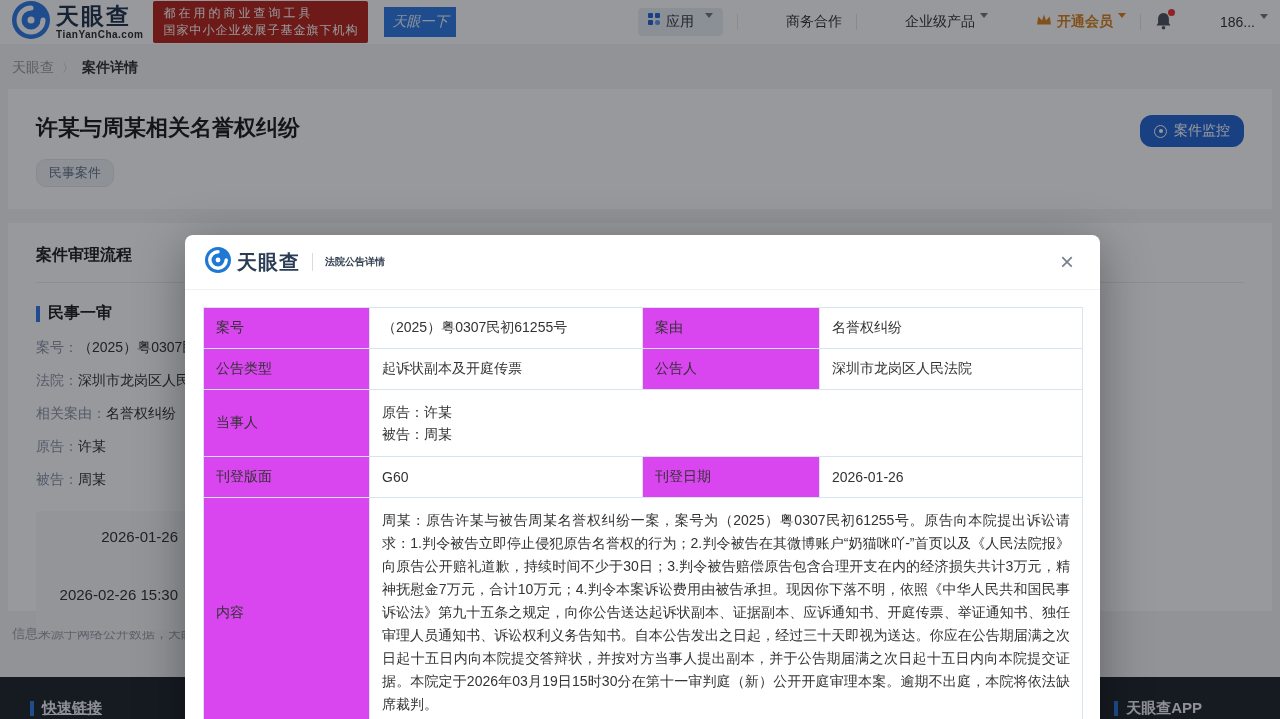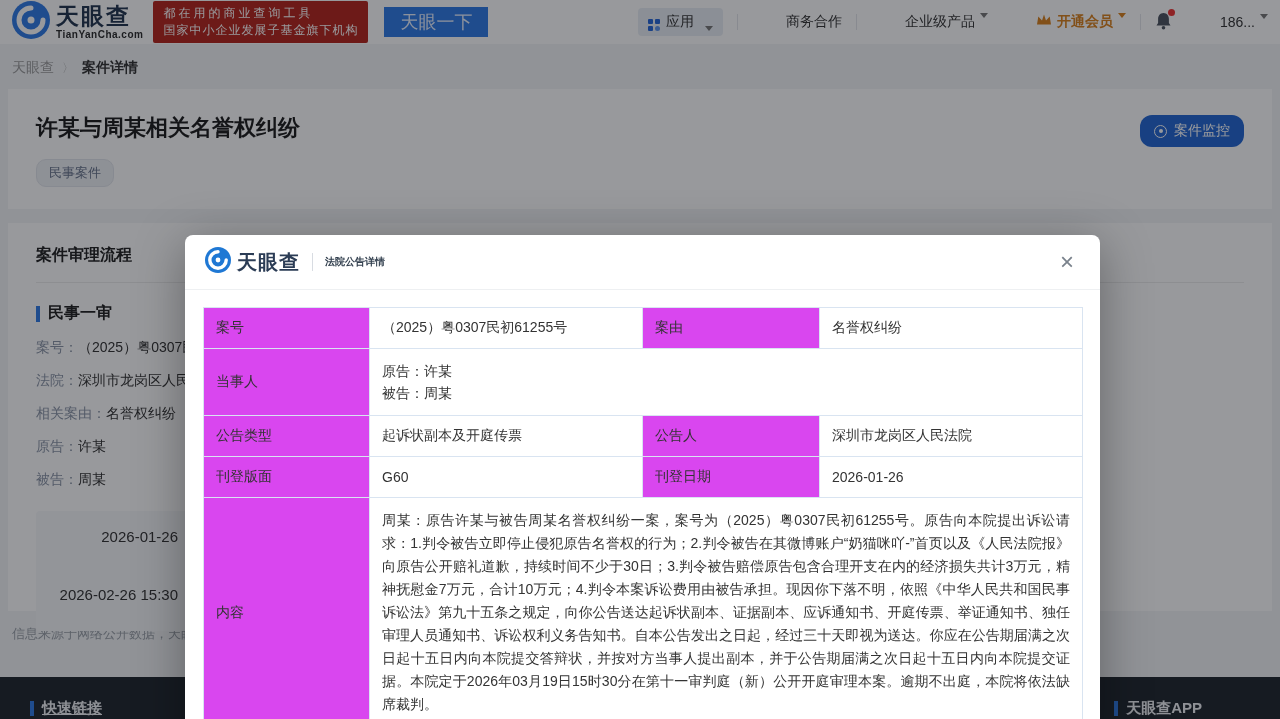--- a/index.html
+++ b/index.html
@@ -11,24 +11,24 @@
   .logo{display:flex;align-items:center;cursor:pointer;}
   .logo-text-block{margin-left:6px;display:flex;flex-direction:column;line-height:1;}
   .logo-cn{font-size:23px;font-weight:bold;color:#22354f;letter-spacing:2px;}
   .logo-domain{font-size:10px;font-weight:bold;color:#2b2b2b;margin-top:2px;letter-spacing:.5px;}
   .ribbon{margin-left:10px;background:#b5251c;color:#fff;padding:4px 10px;border-radius:2px;line-height:1.45;}
   .ribbon .r1{font-size:12px;letter-spacing:3px;}
   .ribbon .r2{font-size:12px;letter-spacing:1px;}
   .searchbar{display:flex;margin-left:16px;}
   .search-input{width:300px;height:30px;border:2px solid #2f7ae5;border-right:none;box-sizing:border-box;padding:0 10px;font-size:13px;color:#333;outline:none;}
   .search-input::placeholder{color:#b9bec7;}
-  .search-btn{height:30px;padding:0 16px;background:#2f7ae5;color:#e8f1ff;border:none;font-size:18px;cursor:pointer;}
+  .search-btn{height:30px;padding:0 8px;background:#2f7ae5;color:#e8f1ff;border:none;font-size:14px;cursor:pointer;font-style:italic;}
   .nav-right{margin-left:auto;display:flex;align-items:center;gap:14px;font-size:14px;color:#333;}
   .nav-sep{width:1px;height:16px;background:#e3e6ea;}
-  .apps-chip{display:flex;align-items:flex-end;gap:6px;background:#e9eef5;border-radius:4px;padding:5px 10px;cursor:pointer;}
+  .apps-chip{display:flex;align-items:flex-start;gap:6px;background:#e9eef5;border-radius:4px;padding:5px 10px;cursor:pointer;}
   .grid-icon{display:grid;grid-template-columns:5px 5px;grid-gap:2px;}
   .grid-icon i{width:5px;height:5px;background:#2566d8;border-radius:1px;}
   .grid-icon i:nth-child(4){background:#5e95ec;border-radius:50%;}
   .caret{width:0;height:0;border-left:4px solid transparent;border-right:4px solid transparent;border-top:5px solid #777;display:inline-block;margin-left:5px;}
   .nav-item{display:flex;cursor:pointer;margin-left:34px;}
   .vip{color:#d9821e;font-weight:bold;}
   .vip .caret{border-top-color:#d9821e;}
   .bell-wrap{position:relative;display:flex;align-items:center;cursor:pointer;}
   .red-dot{position:absolute;top:-3px;right:-3px;width:7px;height:7px;border-radius:50%;background:#e33;}
   .account{color:#333;}
@@ -249,33 +249,33 @@
             <col style="width:263px">
           </colgroup>
         <tbody>
             <tr>
           <td class="lbl">案号</td>
           <td>（2025）粤0307民初61255号</td>
           <td class="lbl">案由</td>
           <td>名誉权纠纷</td>
         </tr>
         <tr>
+          <td class="lbl">公告类型</td>
+          <td>起诉状副本及开庭传票</td>
+          <td class="lbl">公告人</td>
+          <td>深圳市龙岗区人民法院</td>
+        </tr>
+        <tr>
           <td class="lbl">当事人</td>
           <td colspan="3">
             <div class="party-line">原告：许某</div>
             <div class="party-line">被告：周某</div>
           </td>
         </tr>
         <tr>
-          <td class="lbl">公告类型</td>
-          <td>起诉状副本及开庭传票</td>
-          <td class="lbl">公告人</td>
-          <td>深圳市龙岗区人民法院</td>
-        </tr>
-        <tr>
           <td class="lbl">刊登版面</td>
           <td>G60</td>
           <td class="lbl">刊登日期</td>
           <td>2026-01-26</td>
         </tr>
         <tr>
           <td class="lbl">内容</td>
           <td colspan="3" class="content-cell">周某：原告许某与被告周某名誉权纠纷一案，案号为（2025）粤0307民初61255号。原告向本院提出诉讼请求：1.判令被告立即停止侵犯原告名誉权的行为；2.判令被告在其微博账户“奶猫咪吖-”首页以及《人民法院报》向原告公开赔礼道歉，持续时间不少于30日；3.判令被告赔偿原告包含合理开支在内的经济损失共计3万元，精神抚慰金7万元，合计10万元；4.判令本案诉讼费用由被告承担。现因你下落不明，依照《中华人民共和国民事诉讼法》第九十五条之规定，向你公告送达起诉状副本、证据副本、应诉通知书、开庭传票、举证通知书、独任审理人员通知书、诉讼权利义务告知书。自本公告发出之日起，经过三十天即视为送达。你应在公告期届满之次日起十五日内向本院提交答辩状，并按对方当事人提出副本，并于公告期届满之次日起十五日内向本院提交证据。本院定于2026年03月19日15时30分在第十一审判庭（新）公开开庭审理本案。逾期不出庭，本院将依法缺席裁判。</td>
         </tr>
       </tbody>

